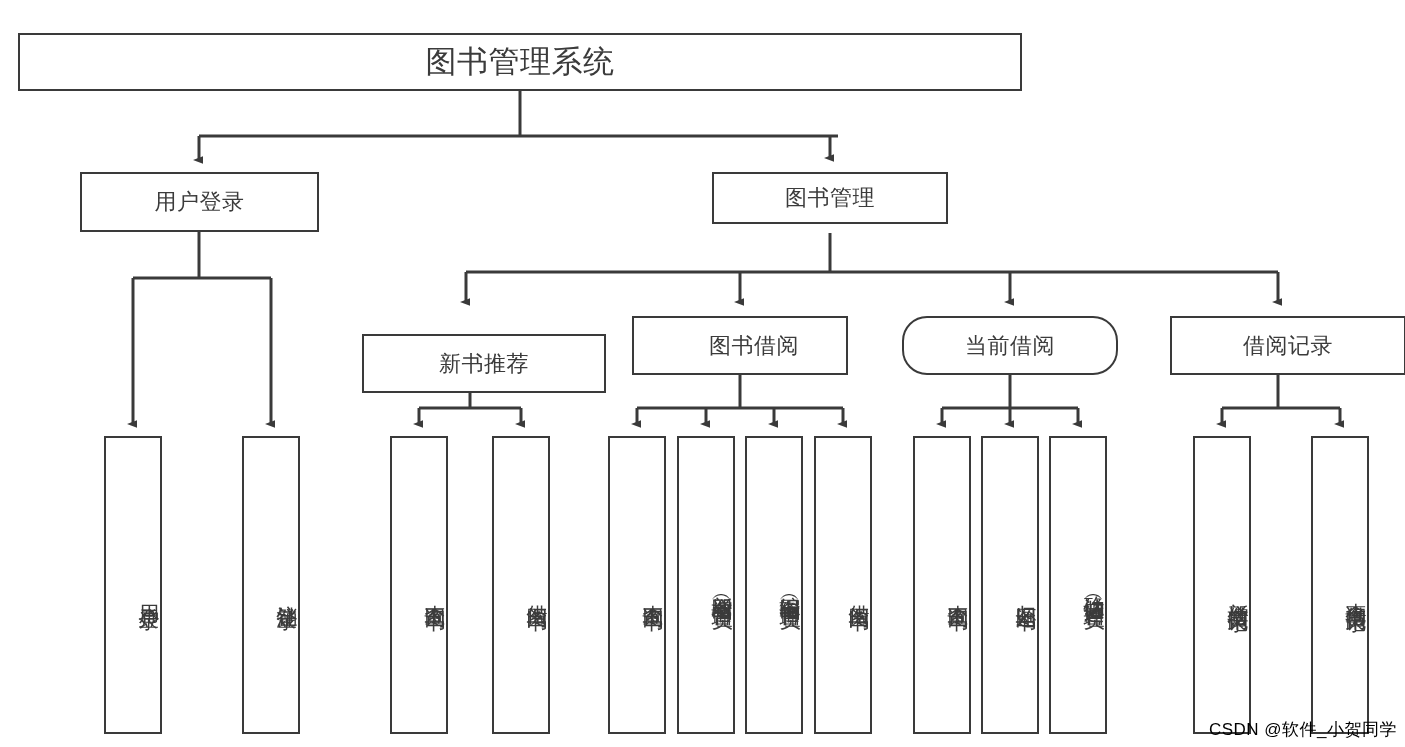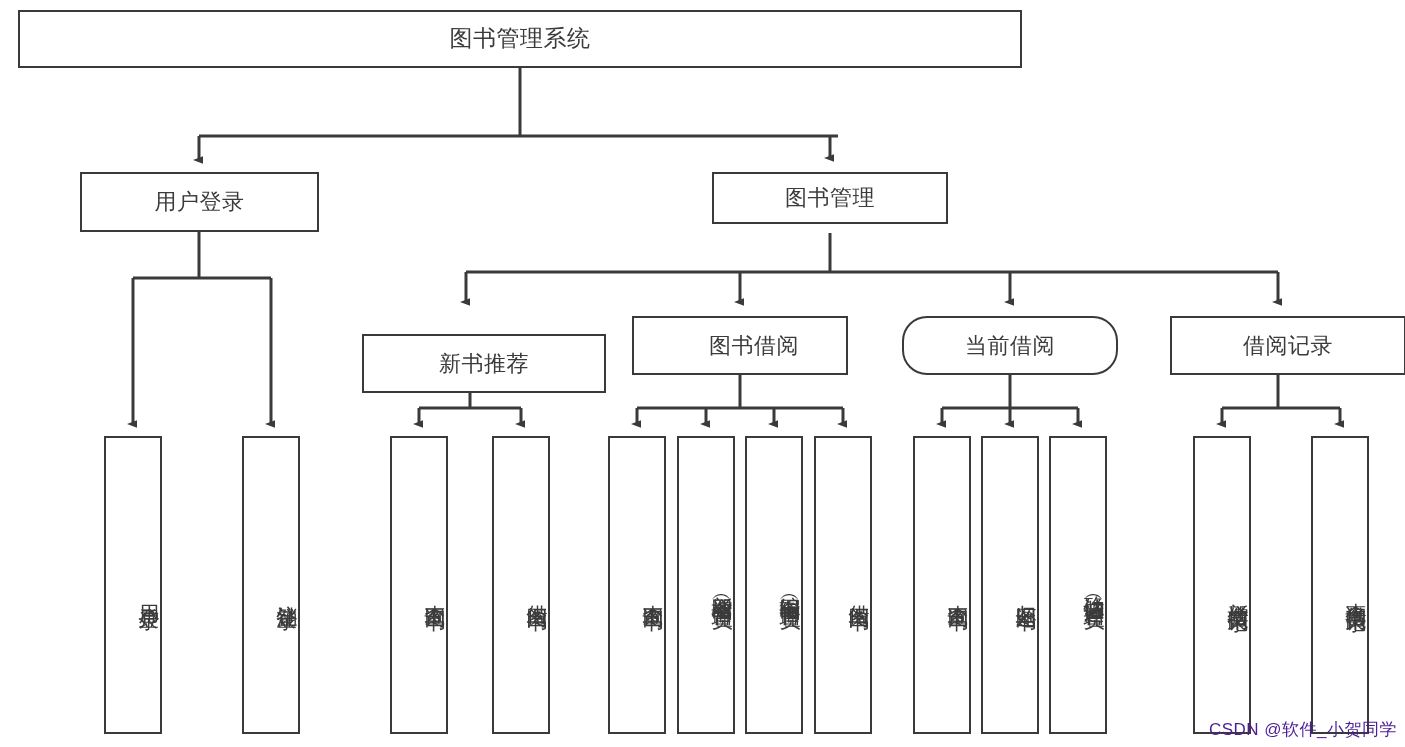--- a/index.html
+++ b/index.html
@@ -35,21 +35,22 @@
     align-items: center;
     justify-content: center;
     color: #3b3b3b;
     font-size: 22px;
     line-height: 1.18;
     text-align: center;
     letter-spacing: 0.5px;
     z-index: 2;
   }
   .node.root {
-    font-size: 23px;
+    font-size: 31px;
+    margin-top: 23px;
   }
   .node.level2 {
     font-size: 22px;
   }
   
   .node.leaf {
     writing-mode: vertical-rl;
     text-orientation: upright;
     align-items: flex-start;
     justify-content: center;
@@ -59,21 +60,21 @@
     letter-spacing: 2px;
   }
   .node.leaf.tall {
     padding-top: 6px;
   }
   .watermark {
     position: absolute;
     right: 8px;
     bottom: 6px;
     font-size: 17px;
-    color: #4c1d95;
+    color: #000000;
     letter-spacing: 0.5px;
     z-index: 5;
     white-space: nowrap;
     font-family: "Liberation Sans", "DejaVu Sans", sans-serif;
   }
 </style>
 </head>
 <body>
 
 <div id="canvas">

